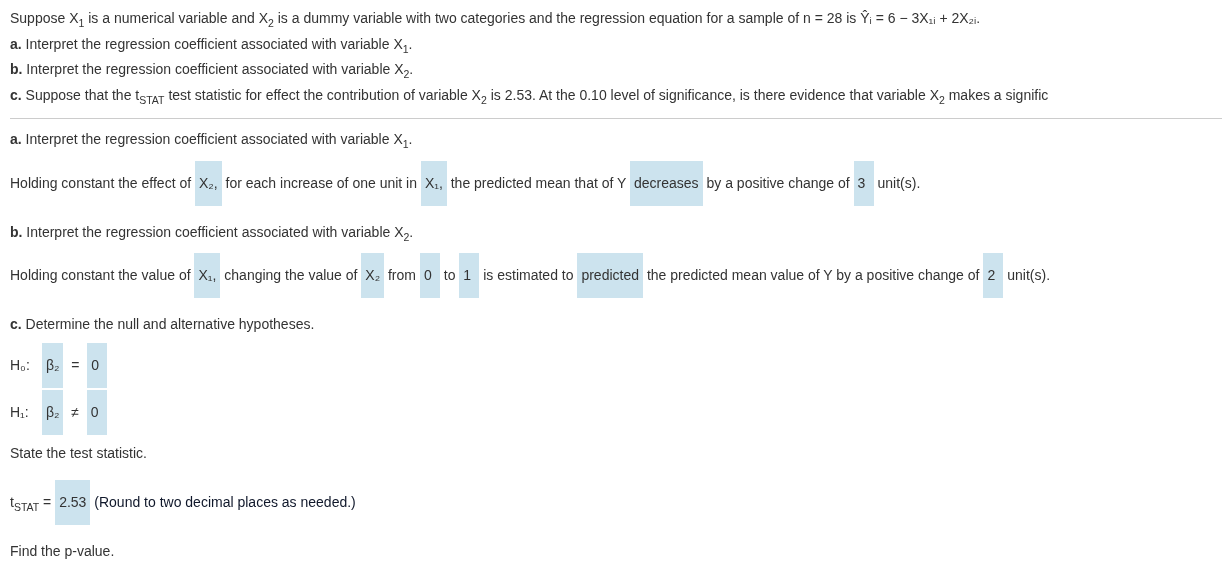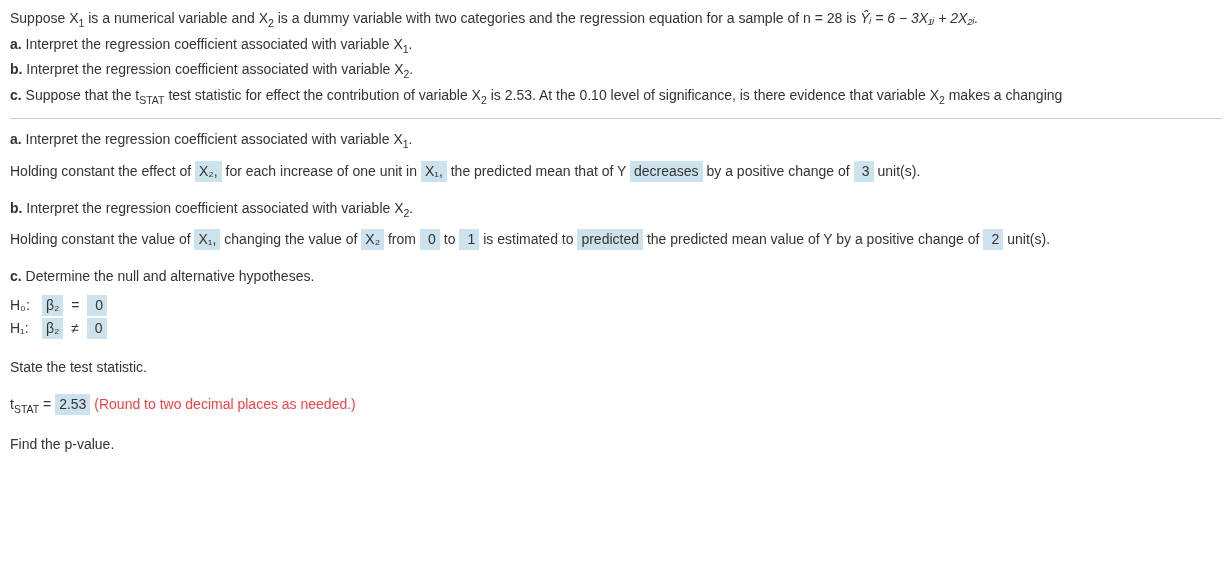--- a/index.html
+++ b/index.html
@@ -26,63 +26,63 @@
   .section-head {
     font-weight: bold;
     margin: 10px 0 8px 0;
   }
   .section-head .normal { font-weight: normal; }
   .para {
     margin: 8px 0 16px 0;
   }
   .answer {
     background: #cce3ee;
-    padding: 0 4px;
+    padding: 12px 4px;
     display: inline-block;
     min-width: 12px;
-    text-align: right;
+    text-align: left;
   }
   .empty-box {
     display: inline-block;
     width: 24px;
     height: 18px;
     border: 1px solid #888;
     vertical-align: middle;
     margin: 0 3px;
     box-sizing: border-box;
   }
   .hyp-row {
     margin: 2px 0;
   }
   .hyp-label {
     display: inline-block;
     width: 28px;
   }
   sub { font-size: 0.75em; }
-  .nowrap { white-space: nowrap; font-style: italic; }
-  .hint { color: #ef4444; }
+  .nowrap { white-space: nowrap; }
+  .hint { color: #0f172a; }
 </style>
 </head>
 <body>
 
 <div class="question-block">
   <span>
     <span>Suppose X</span><sub>1</sub><span> is a numerical variable and X</span><sub>2</sub><span> is a dummy variable with two categories and the regression equation for a sample of n = 28 is </span><span class="nowrap">Ŷᵢ = 6 − 3X₁ᵢ + 2X₂ᵢ.</span>
   </span>
   <div class="sub-item">
     <b>a.</b>
     <span>Interpret the regression coefficient associated with variable X</span><sub>1</sub><span>.</span>
   </div>
   <div class="sub-item">
     <b>b.</b>
     <span>Interpret the regression coefficient associated with variable X</span><sub>2</sub><span>.</span>
   </div>
   <div class="sub-item">
     <b>c.</b>
-    <span>Suppose that the t</span><sub>STAT</sub><span> test statistic for effect the contribution of variable X</span><sub>2</sub><span> is 2.53. At the 0.10 level of significance, is there evidence that variable X</span><sub>2</sub><span> makes a changing</span>
+    <span>Suppose that the t</span><sub>STAT</sub><span> test statistic for effect the contribution of variable X</span><sub>2</sub><span> is 2.53. At the 0.10 level of significance, is there evidence that variable X</span><sub>2</sub><span> makes a signific</span>
   </div>
 </div>
 
 <hr class="divider">
 
 <div>
   <div class="section-head">
     <span>a.</span><span class="normal"><span> Interpret the regression coefficient associated with variable X</span><sub>1</sub><span>.</span></span>
   </div>
   <div class="para">
@@ -117,21 +117,21 @@
     <span class="answer">2</span>
     <span> unit(s).</span>
   </div>
 </div>
 
 <div>
   <div class="section-head">
     <span>c.</span><span class="normal"> Determine the null and alternative hypotheses.</span>
   </div>
 
-  <div style="margin:6px 0 18px 0;">
+  <div style="margin:6px 0 8px 0;">
     <div class="hyp-row">
       <span class="hyp-label">H₀:</span>
       <span class="answer">β₂</span>
       &nbsp;<span>=</span>&nbsp;
       <span class="answer">0</span>
     </div>
     <div class="hyp-row">
       <span class="hyp-label">H₁:</span>
       <span class="answer">β₂</span>
       &nbsp;<span>≠</span>&nbsp;

